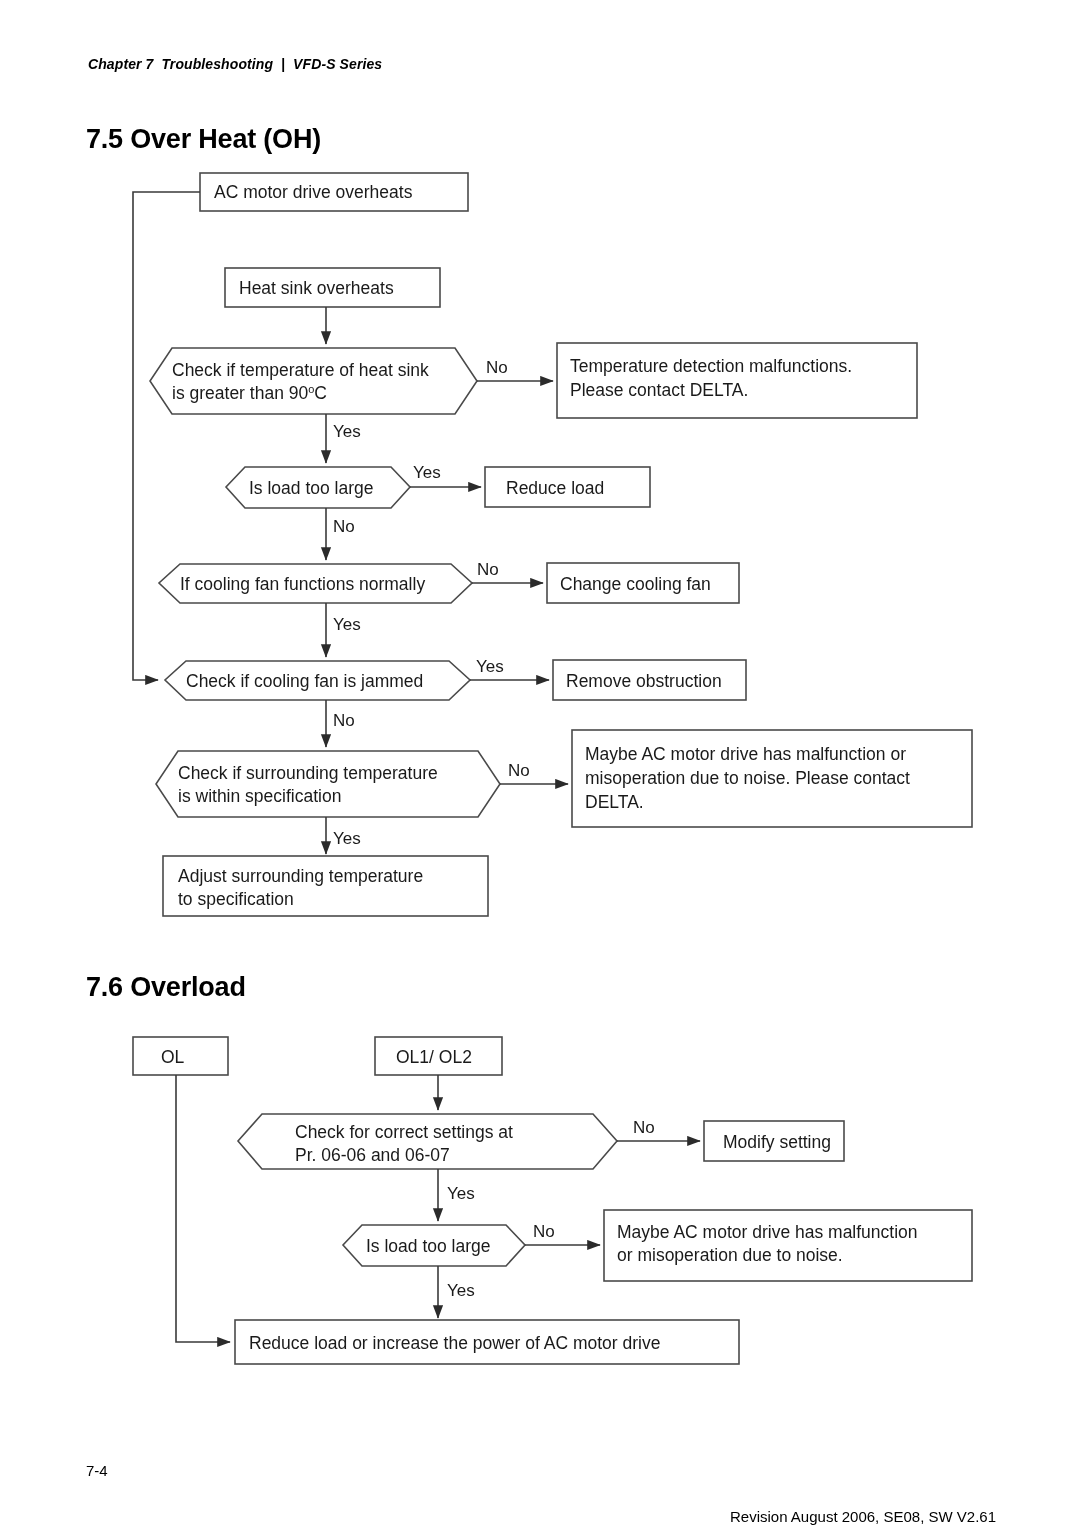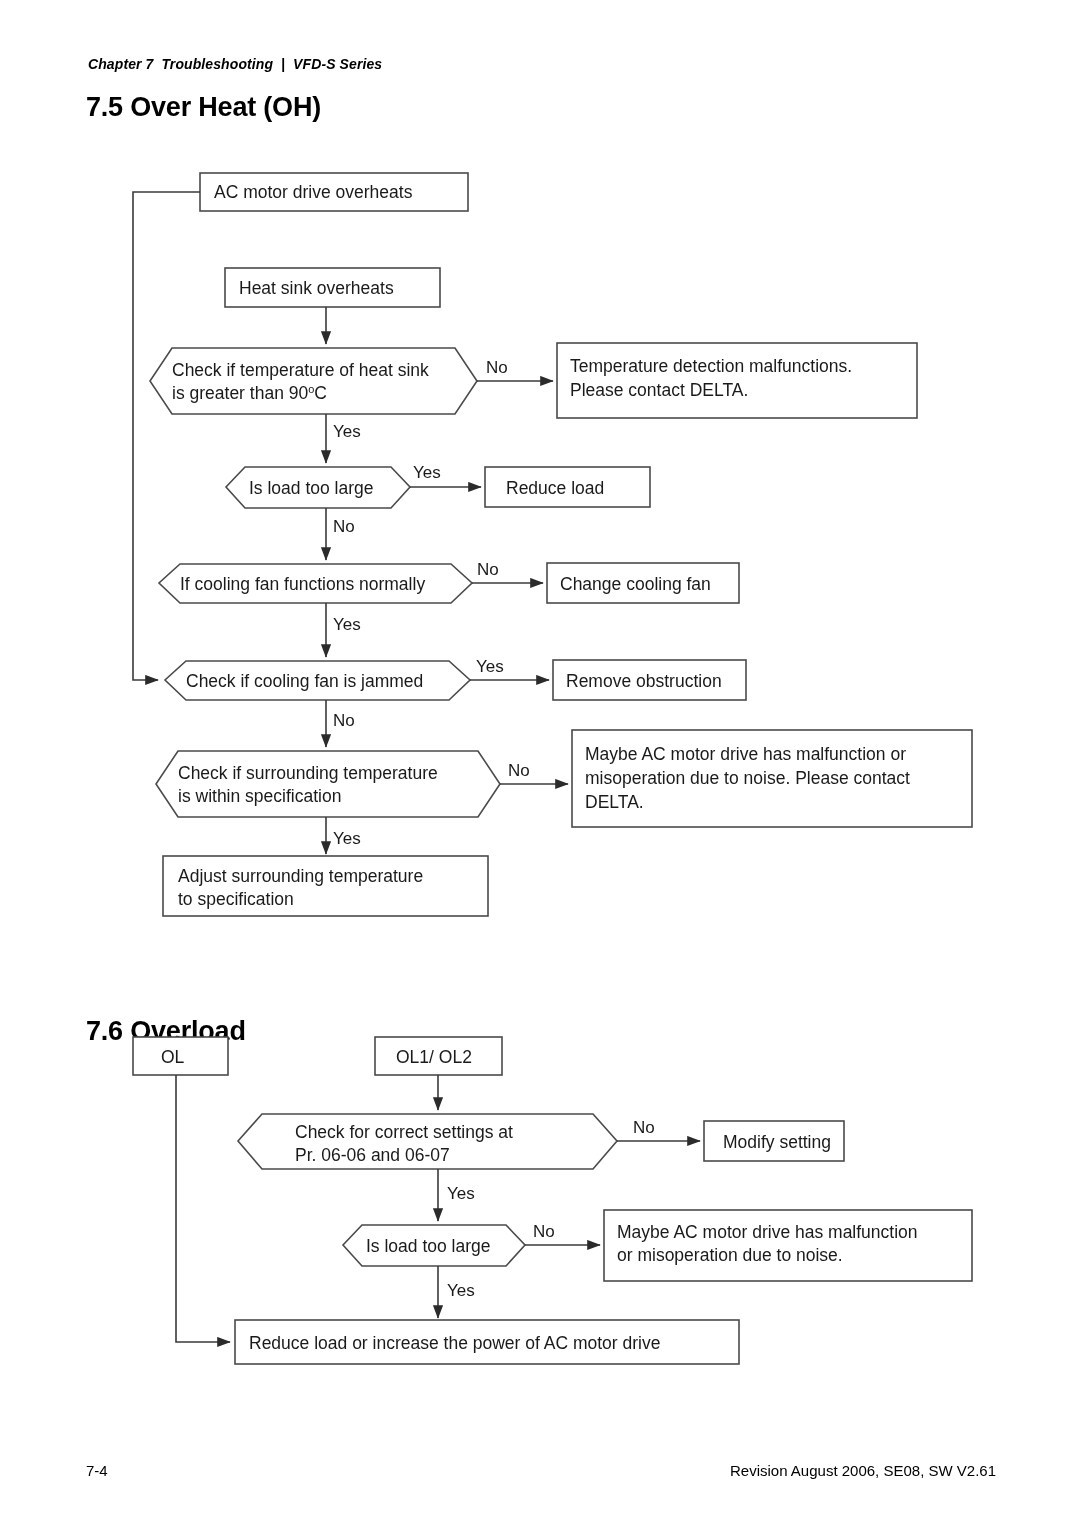--- a/index.html
+++ b/index.html
@@ -31,22 +31,22 @@
     letter-spacing: 0.1px;
     white-space: pre;
   }
   .section-heading {
     position: absolute;
     font-size: 27px;
     font-weight: bold;
     letter-spacing: -0.2px;
     white-space: pre;
   }
-  #heading-75 { left: 86px; top: 92px; text-align: right; }
-  #heading-76 { left: 86px; top: 972px; margin-top: 44px; }
+  #heading-75 { left: 86px; top: 124px; text-align: right; }
+  #heading-76 { left: 86px; top: 972px; }
 
   .chart-svg {
     position: absolute;
     left: 0;
   }
   #flow-oh { top: 160px; }
   #flow-overload { top: 1020px; }
 
   .node-text {
     font-family: "Liberation Sans", sans-serif;
@@ -76,21 +76,21 @@
   .footer-left {
     position: absolute;
     left: 86px;
     top: 1462px;
     font-size: 15px;
     white-space: pre;
   }
   .footer-right {
     position: absolute;
     right: 84px;
-    top: 1462px;
+    top: 1508px;
     font-size: 15px;
     white-space: pre;
   }
 </style>
 </head>
 <body>
 
 <div class="page">
 
   <div class="running-head">Chapter 7  Troubleshooting  |  VFD-S Series</div>

